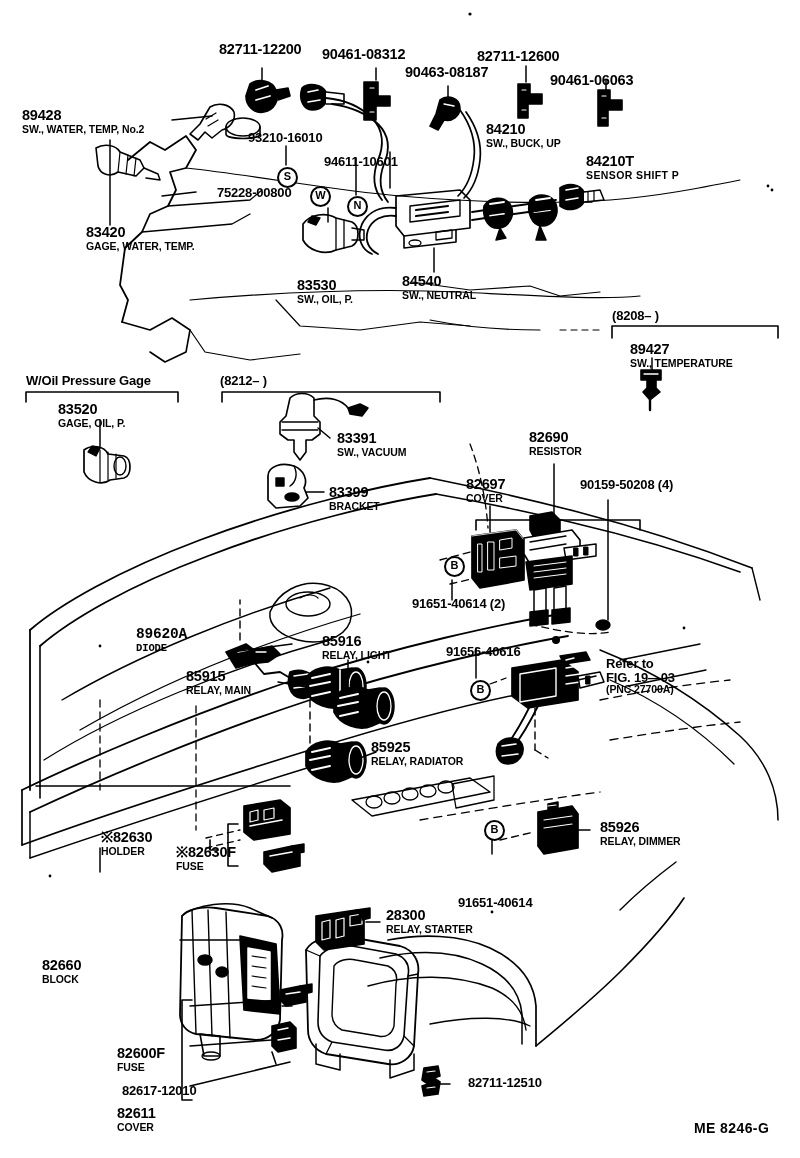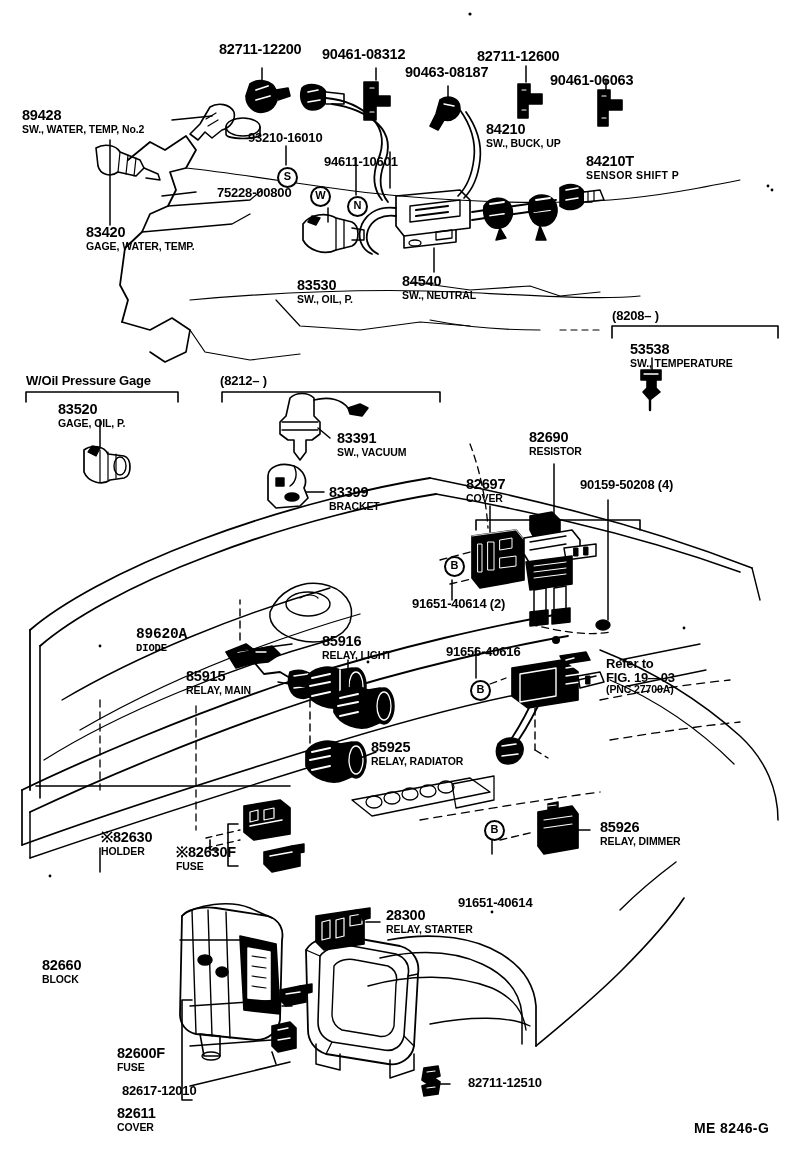--- a/index.html
+++ b/index.html
@@ -509,21 +509,21 @@
   <div class="lbl" style="left:402px; top:274px;">
     <span class="pn">84540</span>
     <span class="desc">SW., NEUTRAL</span>
   </div>
 
   <div class="lbl" style="left:612px; top:307px;">
     <span class="hdr">(8208–          )</span>
   </div>
 
   <div class="lbl" style="left:630px; top:342px;">
-    <span class="pn">53538</span>
+    <span class="pn">89427</span>
     <span class="desc">SW., TEMPERATURE</span>
   </div>
 
   <div class="lbl" style="left:26px; top:372px;">
     <span class="hdr">W/Oil Pressure Gage</span>
   </div>
 
   <div class="lbl" style="left:220px; top:372px;">
     <span class="hdr">(8212–          )</span>
   </div>

